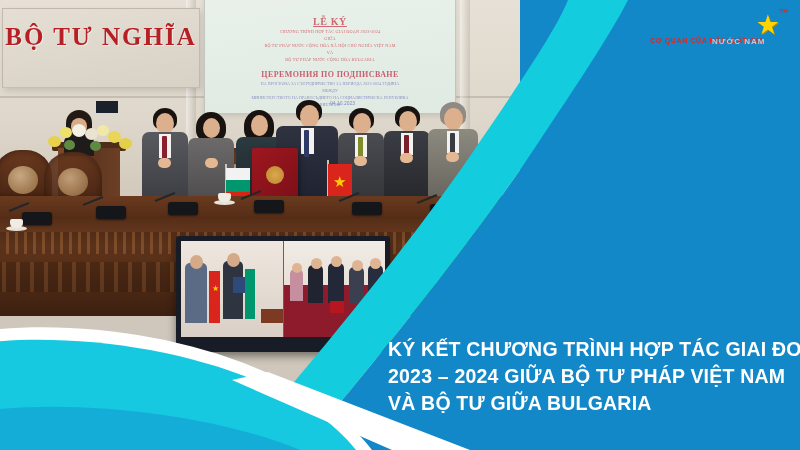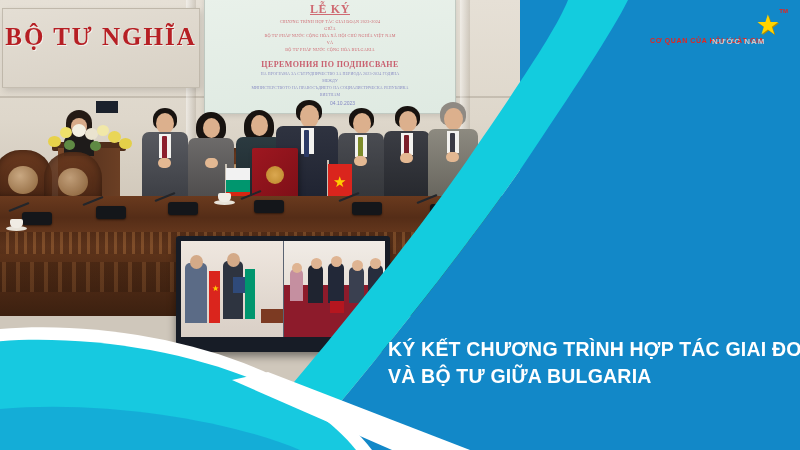--- a/index.html
+++ b/index.html
@@ -28,21 +28,21 @@
   .sign-l2{position:absolute;left:0;top:48px;width:196px;text-align:center;
         font-family:"Liberation Serif",serif;font-weight:bold;font-size:15px;
         letter-spacing:.4px;color:#c33a33;text-shadow:1px 1px 0 rgba(255,255,255,.5);}
 
   
   .screen{position:absolute;left:204px;top:-4px;width:250px;height:116px;
         background:linear-gradient(175deg,#e9f1ea,#dfeae2);
         border:1px solid rgba(120,130,120,.35);box-shadow:0 2px 5px rgba(0,0,0,.10);
         overflow:hidden;}
   .scr-t{width:100%;text-align:center;font-family:"Liberation Serif",serif;color:#cf6a72;}
-  .scr-h{font-weight:bold;font-size:12px;letter-spacing:.6px;margin-top:5px;text-decoration:underline;}
+  .scr-h{font-weight:bold;font-size:10px;letter-spacing:.6px;margin-top:19px;text-decoration:underline;}
   .scr-s{font-size:4.2px;letter-spacing:.2px;margin-top:2px;}
   .scr-h2{font-weight:bold;font-size:8px;letter-spacing:.4px;margin-top:8px;color:#c9606f;}
   .scr-s2{font-size:4px;letter-spacing:.1px;margin-top:2px;color:#8b8fc4;}
   .scr-date{position:absolute;right:38px;bottom:4px;font-size:4px;color:#7f84bd;}
 
   
   .podium{position:absolute;left:58px;top:148px;width:62px;height:66px;
         background:linear-gradient(90deg,#7c4a2a,#5d3620 55%,#6b3f24);}
   .podium-top{position:absolute;left:52px;top:142px;width:74px;height:9px;
         background:#4e2d1a;border-radius:2px;}
@@ -361,16 +361,17 @@
 
   <div class="logo">
     <div class="logo-star">★</div>
     <div class="logo-tm">TM</div>
     <div class="logo-sub">CƠ QUAN CỦA HỘI LUẬT GIA</div>
     <div class="logo-sub2">NƯỚC NAM</div>
   </div>
 
   <div class="headline">
     <div>KÝ KẾT CHƯƠNG TRÌNH HỢP TÁC GIAI ĐOẠN</div>
+    <div>2023 – 2024 GIỮA BỘ TƯ PHÁP VIỆT NAM</div>
     <div>VÀ BỘ TƯ GIỮA BULGARIA</div>
   </div>
 
 </div>
 
 </body></html>

